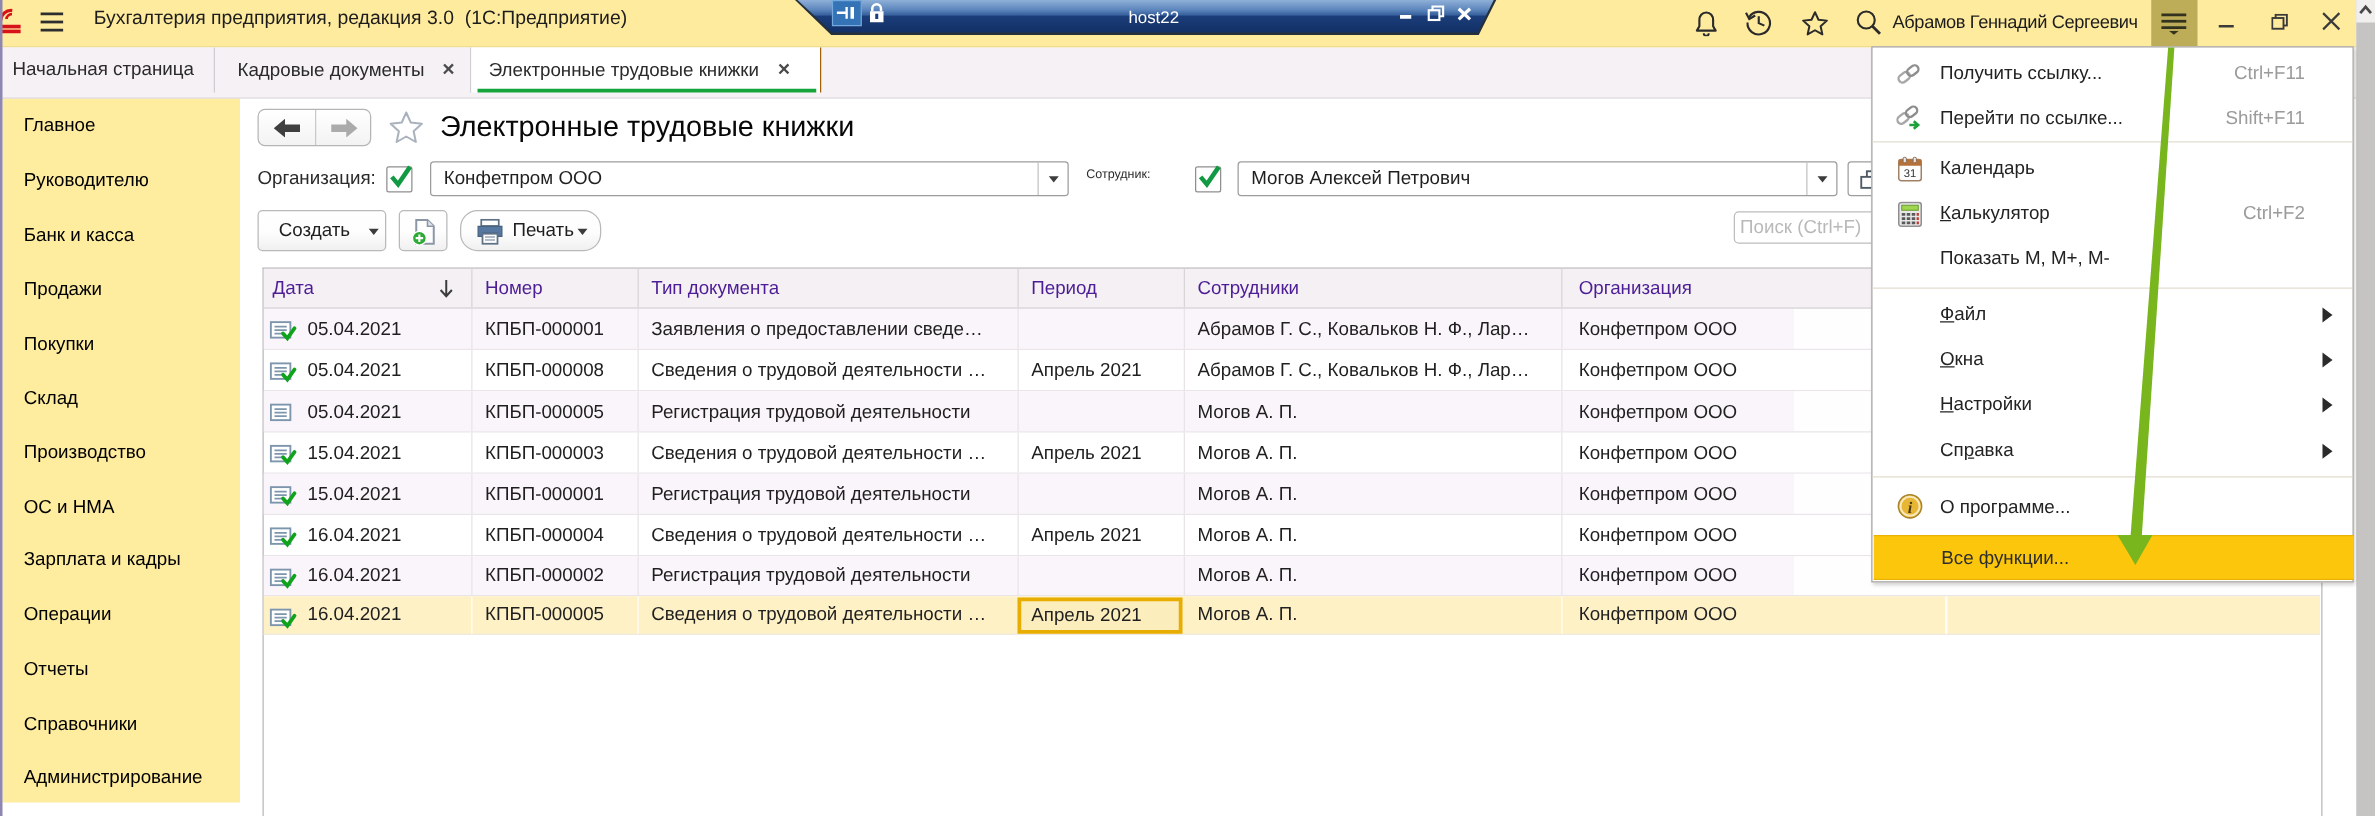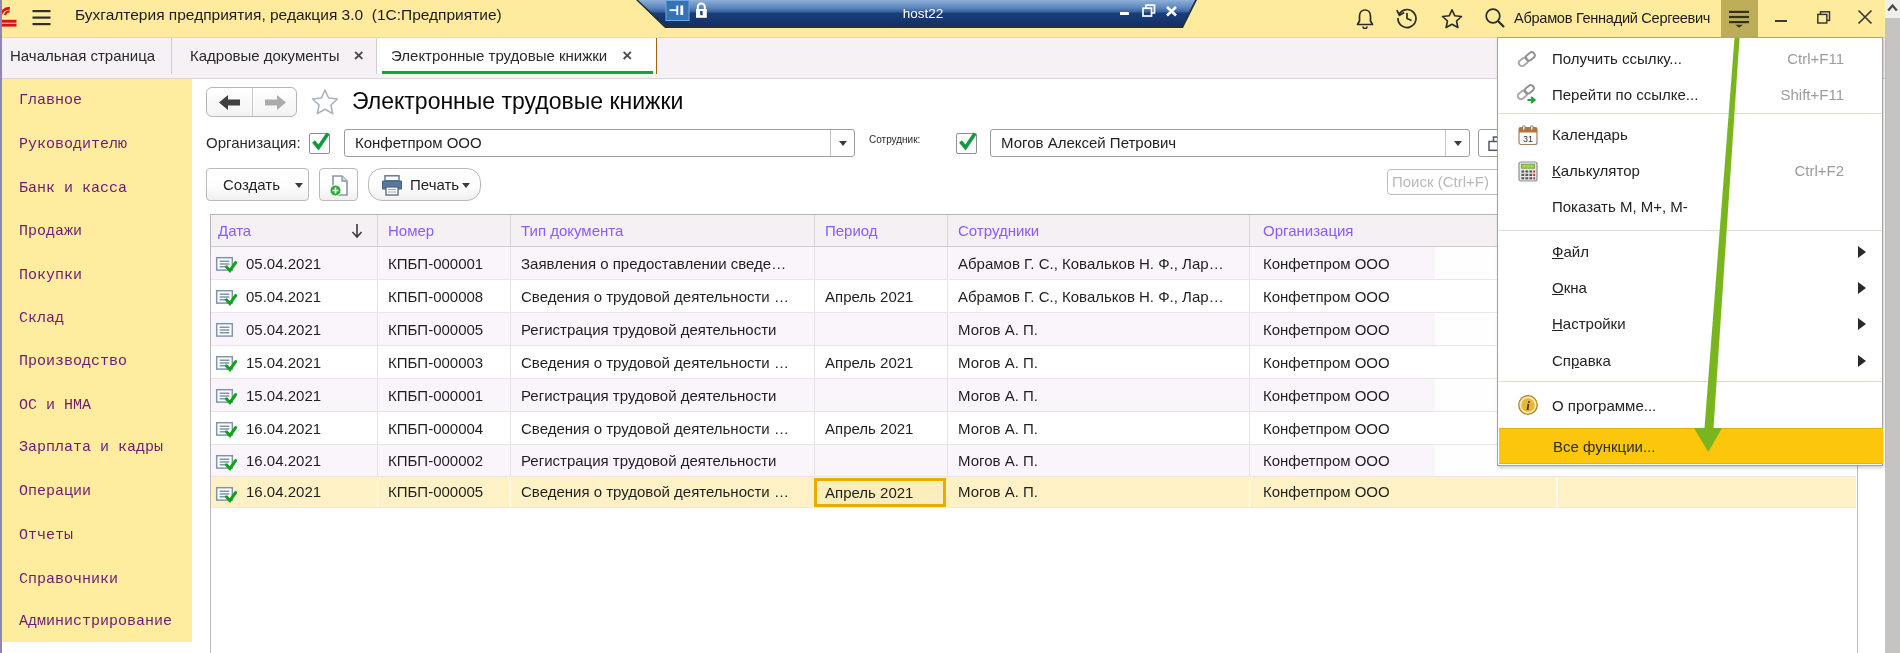--- a/index.html
+++ b/index.html
@@ -7,25 +7,25 @@
 .abs{position:absolute;}
 
 #titlebar{left:0;top:0;width:1885px;height:37px;background:#feeb9e;border-bottom:1px solid #ebd98c;}
 #leftedge{left:0;top:0;width:2px;height:653px;background:#8d87b2;z-index:90;}
 #wintitle{left:75px;top:6px;font-size:15.5px;color:#1c1c1c;}
 
 #tabbar{left:0;top:38px;width:1885px;height:41px;background:#f5f1f5;border-bottom:1px solid #dad6de;box-sizing:border-box;}
 .tab{top:0;height:36px;line-height:36px;font-size:15px;color:#2a2a2a;}
 
 #sidebar{left:2px;top:79px;width:190px;height:563px;background:#feec9f;}
-.sbitem{position:absolute;left:17px;font-size:15px;color:#701a75;font-family:Liberation Mono, monospace;}
+.sbitem{position:absolute;left:17px;font-size:15px;color:#000000;}
 .btn{position:absolute;background:linear-gradient(180deg,#ffffff 0%,#fdfdfd 55%,#f1f0f0 100%);border:1px solid #b9b9b9;border-radius:4px;box-sizing:border-box;}
 .combo{position:absolute;background:#ffffff;border:1px solid #9d9d9d;border-radius:3px;box-sizing:border-box;}
 .carr{display:inline-block;width:0;height:0;border-left:4.5px solid transparent;border-right:4.5px solid transparent;border-top:5.5px solid #3c3c3c;}
-.hdrc{position:absolute;top:0;height:32px;line-height:32px;font-size:15px;color:#8b5cf6;}
+.hdrc{position:absolute;top:0;height:32px;line-height:32px;font-size:15px;color:#4c1d95;}
 .cell{position:absolute;top:0;height:33px;line-height:33px;font-size:15px;color:#1f1f1f;white-space:nowrap;overflow:hidden;}
 .row{position:absolute;left:0;width:1645px;height:33px;border-bottom:1px solid #e9e5e9;box-sizing:border-box;}
 .stripe{background:linear-gradient(90deg,#faf5fa 0,#faf5fa 1224px,#fffeff 1224px);}
 .gl{position:absolute;top:0;width:1px;height:100%;}
 .rgl .gl{background:#e7e3e7;}
 .cic{position:absolute;left:5px;top:8px;}
 
 #content{left:192px;top:79px;width:1693px;height:574px;background:#ffffff;}
 
 #menu{left:1497px;top:37px;width:386px;height:429px;background:#ffffff;border:1px solid #a6a29d;box-sizing:border-box;z-index:50;box-shadow:1px 2px 3px rgba(0,0,0,0.18);}

